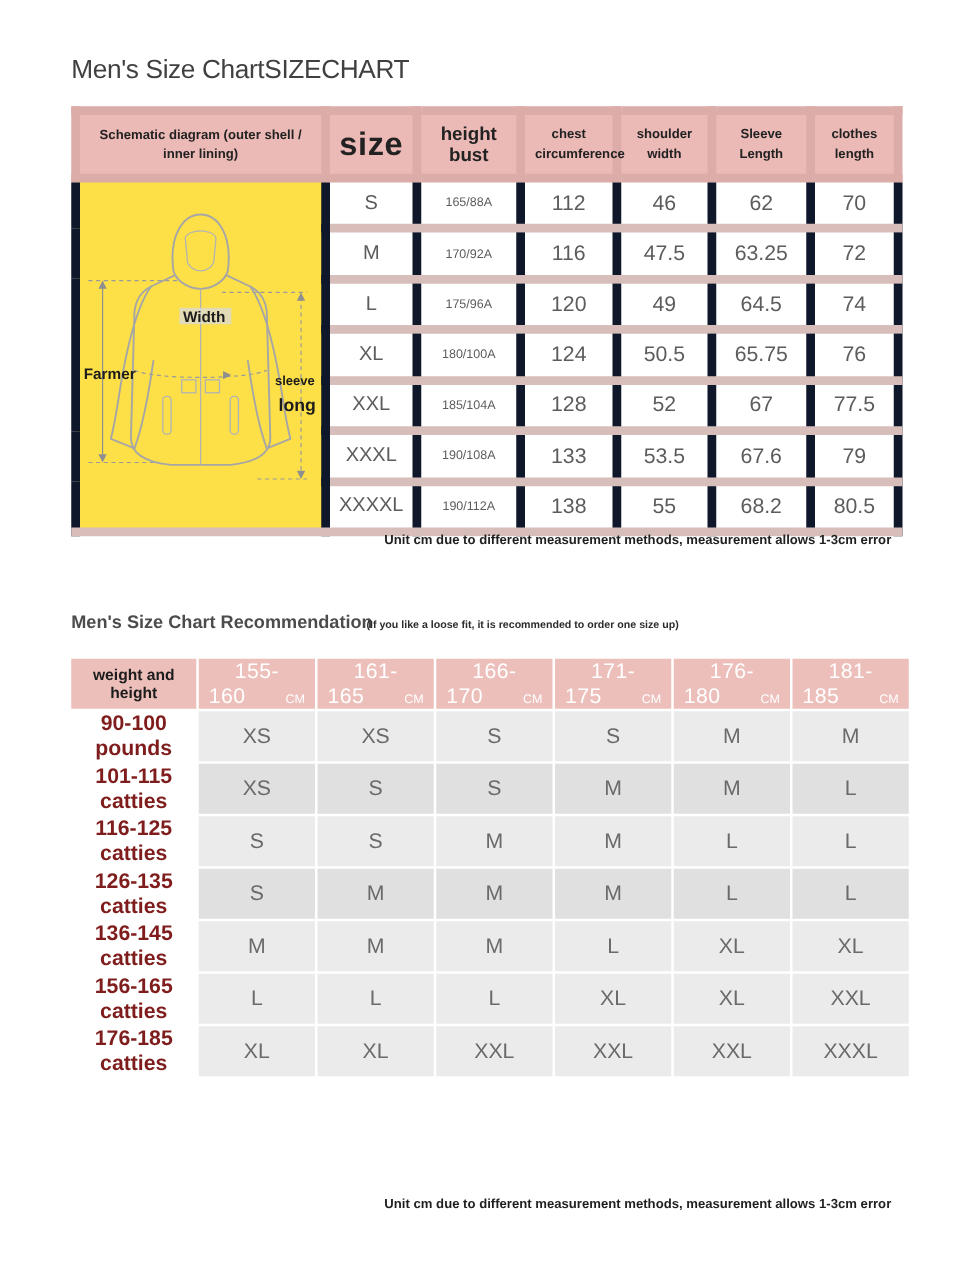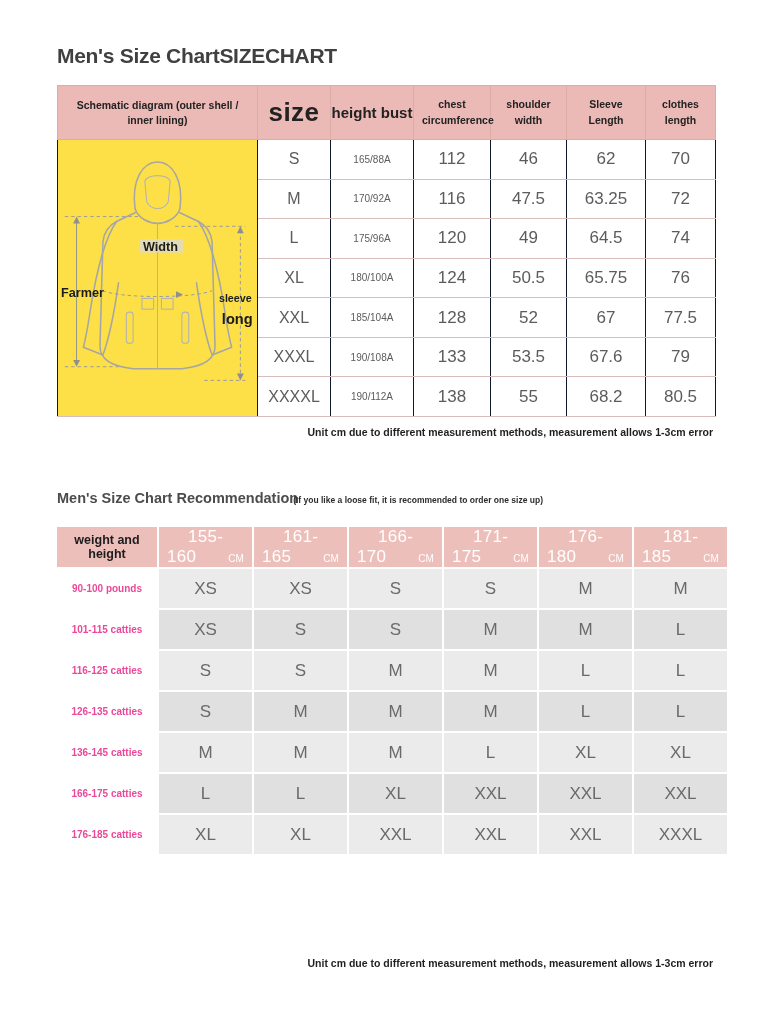--- a/index.html
+++ b/index.html
@@ -1,26 +1,26 @@
 <!DOCTYPE html>
 <html><head>
 <meta charset="utf-8">
 <style>
   * { margin:0; padding:0; box-sizing:border-box; }
   html,body { width:768px; height:1024px; background:#ffffff;
     font-family:"Liberation Sans", sans-serif; color:#2f2f2f; }
   .page { position:relative; width:768px; height:1024px; overflow:hidden; background:#fff; }
 
-  .title1 { position:absolute; left:57px; top:44px; font-size:21px; font-weight:700;
+  .title1 { position:absolute; left:57px; top:44px; font-size:21px; font-weight:400;
     color:#404040; letter-spacing:-0.3px; }
 
   
   .t1 { position:absolute; left:57px; top:85px; width:658px; border-collapse:collapse;
     table-layout:fixed; border:1px solid #b3b3b3; }
-  .t1 th, .t1 td { border:1px solid #0f172a; text-align:center; vertical-align:middle; }
+  .t1 th, .t1 td { border:7px solid #0f172a; text-align:center; vertical-align:middle; }
   .t1 thead th { background:#ecbab6; color:#222; height:54px; border-color:#dcaca8; }
   .t1 .h-diagram { font-size:10.5px; font-weight:700; line-height:1.35; padding:0 14px; }
   .t1 .h-size { font-size:26px; font-weight:700; letter-spacing:0.5px; }
   .t1 .h-hb { font-size:15px; font-weight:700; }
   .t1 .h-sm { font-size:10.5px; font-weight:700; line-height:1.5; padding:0 8px; }
   .t1 tbody td { height:39px; background:#fff; color:#5c5c5c;
     border-top-color:#d8bebb; border-bottom-color:#d8bebb; }
   .t1 td.c-size { font-size:16px; }
   .t1 td.c-hb { font-size:10px; }
   .t1 td.c-num { font-size:17px; }
@@ -37,21 +37,21 @@
 
   
   .t2 { position:absolute; left:55px; top:525px; width:662px; border-collapse:separate;
     border-spacing:2px; table-layout:fixed; }
   .t2 th, .t2 td { text-align:center; vertical-align:middle; }
   .t2 thead th { background:#edbfbb; height:38px; }
   .t2 .corner { font-size:12.5px; font-weight:700; color:#1c1c1c; }
   .t2 .hcol { color:#ffffff; font-size:17px; font-weight:400; letter-spacing:0.3px; }
   .t2 .hcol .cm { font-size:10px; letter-spacing:0;margin-left:32px; }
   .t2 tbody td { height:39px; }
-  .t2 td.rlabel { background:#ffffff; font-size:10px; font-weight:700; color:#ec4899; }
+  .t2 td.rlabel { background:#ffffff; font-size:17px; font-weight:700; color:#7f1d1d; }
   .t2 tr.odd td.sz { background:#ebebeb; }
   .t2 tr.even td.sz { background:#e0e0e0; }
   .t2 td.sz { color:#6a6a6a; font-size:17px; }
 
   
   .schem { width:100%; height:268px; display:block; }
   .schem .jk { fill:none; stroke:#a6a6a6; stroke-width:1.6; stroke-linejoin:round; stroke-linecap:round; }
   .schem .jk-thin { fill:none; stroke:#b3b3b3; stroke-width:1.1; }
   .schem .dash { fill:none; stroke:#9a9a9a; stroke-width:1; stroke-dasharray:3.5,3; }
   .schem .meas { stroke:#8f8f8f; stroke-width:1; }
@@ -255,27 +255,27 @@
       </tr>
       <tr class="odd">
         <td class="rlabel">136-145 catties</td>
         <td class="sz">M</td>
         <td class="sz">M</td>
         <td class="sz">M</td>
         <td class="sz">L</td>
         <td class="sz">XL</td>
         <td class="sz">XL</td>
       </tr>
-      <tr class="even">
-        <td class="rlabel">166-175 catties</td>
-        <td class="sz">L</td>
-        <td class="sz">L</td>
-        <td class="sz">XL</td>
-        <td class="sz">XXL</td>
-        <td class="sz">XXL</td>
+      <tr class="odd">
+        <td class="rlabel">156-165 catties</td>
+        <td class="sz">L</td>
+        <td class="sz">L</td>
+        <td class="sz">L</td>
+        <td class="sz">XL</td>
+        <td class="sz">XL</td>
         <td class="sz">XXL</td>
       </tr>
       <tr class="odd">
         <td class="rlabel">176-185 catties</td>
         <td class="sz">XL</td>
         <td class="sz">XL</td>
         <td class="sz">XXL</td>
         <td class="sz">XXL</td>
         <td class="sz">XXL</td>
         <td class="sz">XXXL</td>

